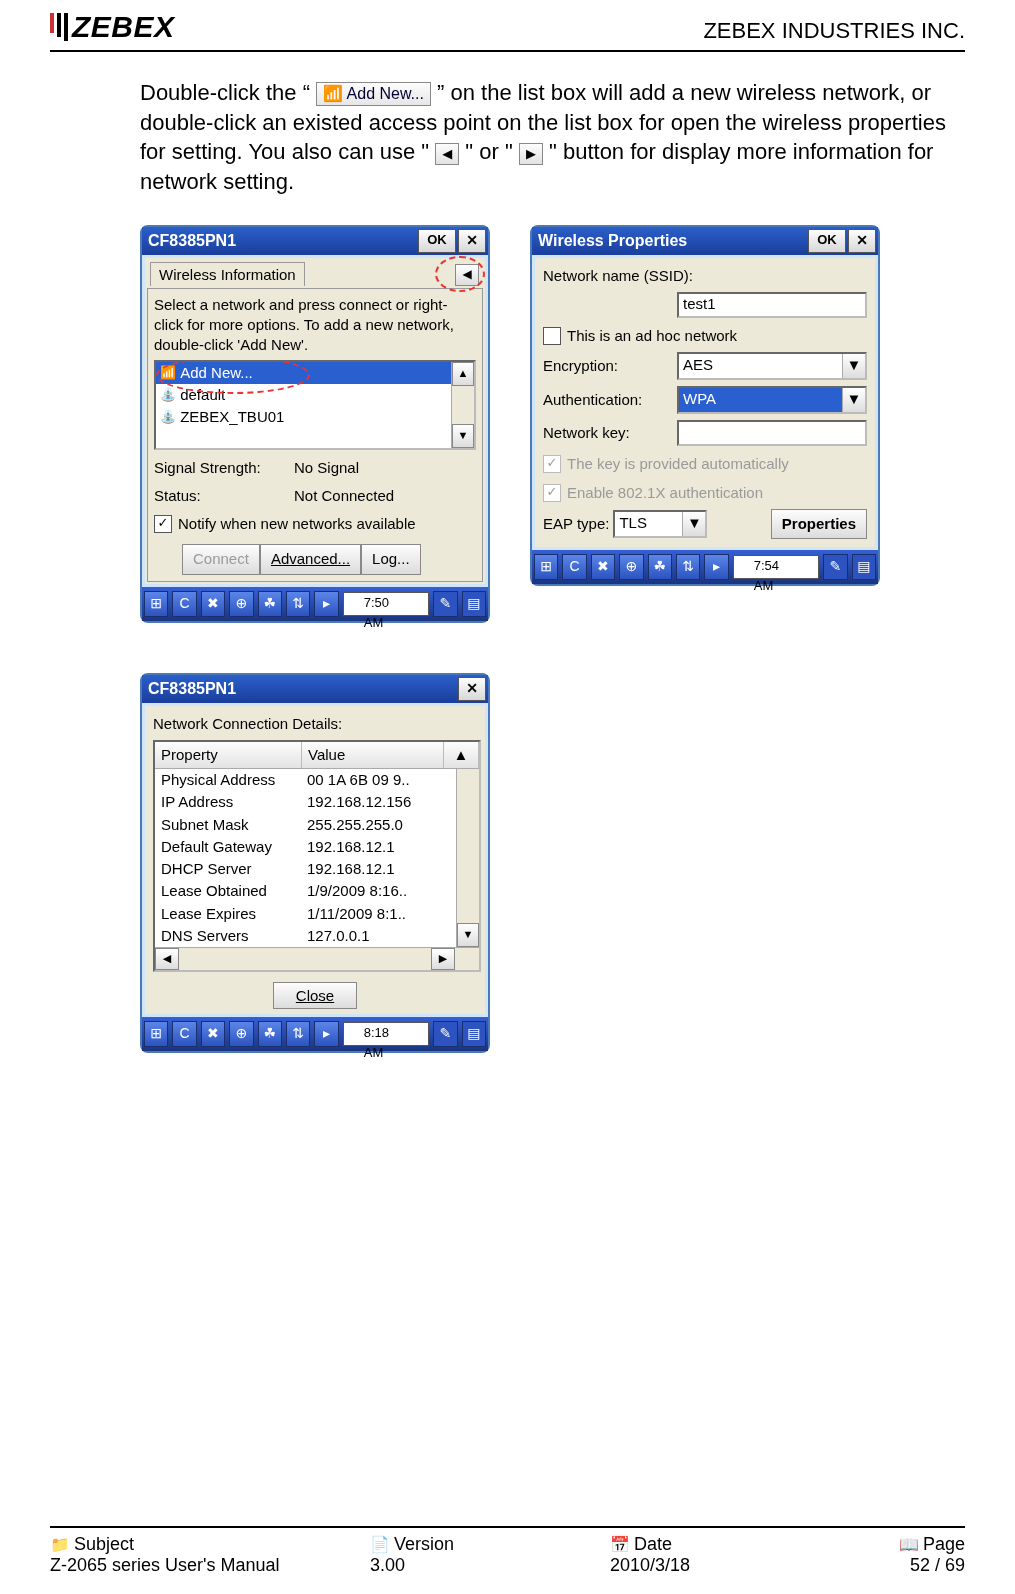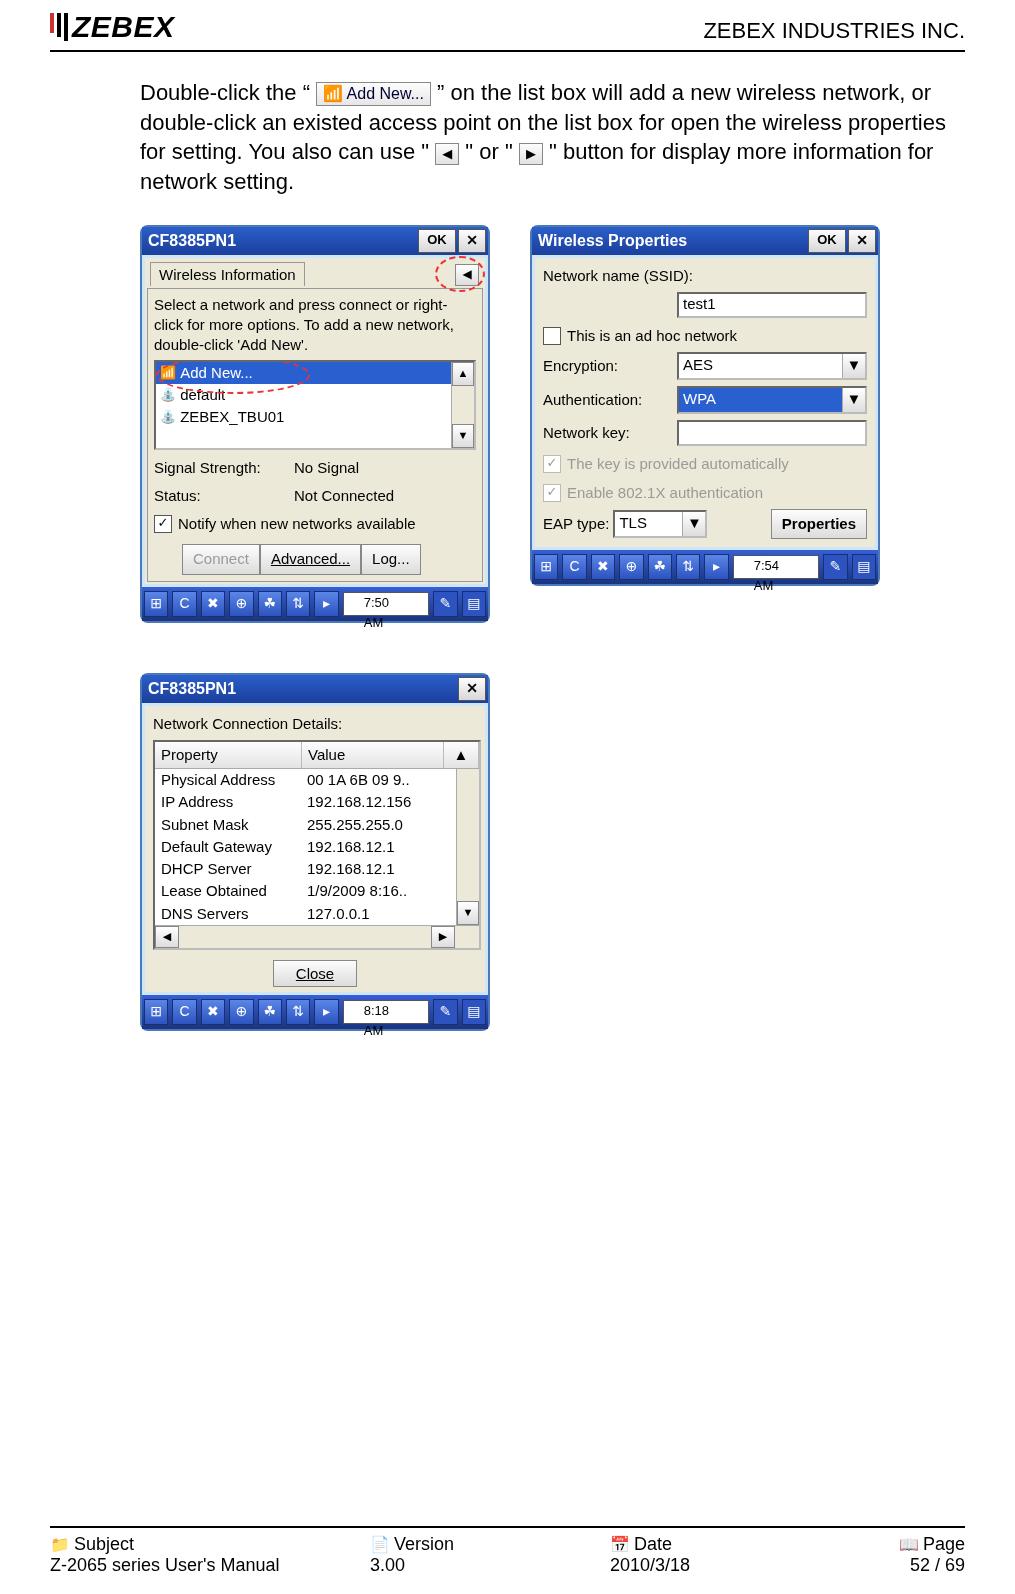--- a/index.html
+++ b/index.html
@@ -285,20 +285,24 @@
                 </div>
                 <div class="dt-row">
                   <div class="c1">DHCP Server</div>
                   <div class="c2">192.168.12.1</div>
                 </div>
                 <div class="dt-row">
                   <div class="c1">Lease Obtained</div>
                   <div class="c2">1/9/2009 8:16..</div>
                 </div>
                 <div class="dt-row">
+                  <div class="c1">Lease Expires</div>
+                  <div class="c2">1/11/2009 8:1..</div>
+                </div>
+                <div class="dt-row">
                   <div class="c1">DNS Servers</div>
                   <div class="c2">127.0.0.1</div>
                 </div>
                 <div class="dt-vscroll">
                 <div class="sbtn" style="visibility:hidden"></div>
                 <div class="sbtn">▼</div>
               </div>
             </div>
             <div class="dt-hscroll">
               <div class="hb">◀</div>

